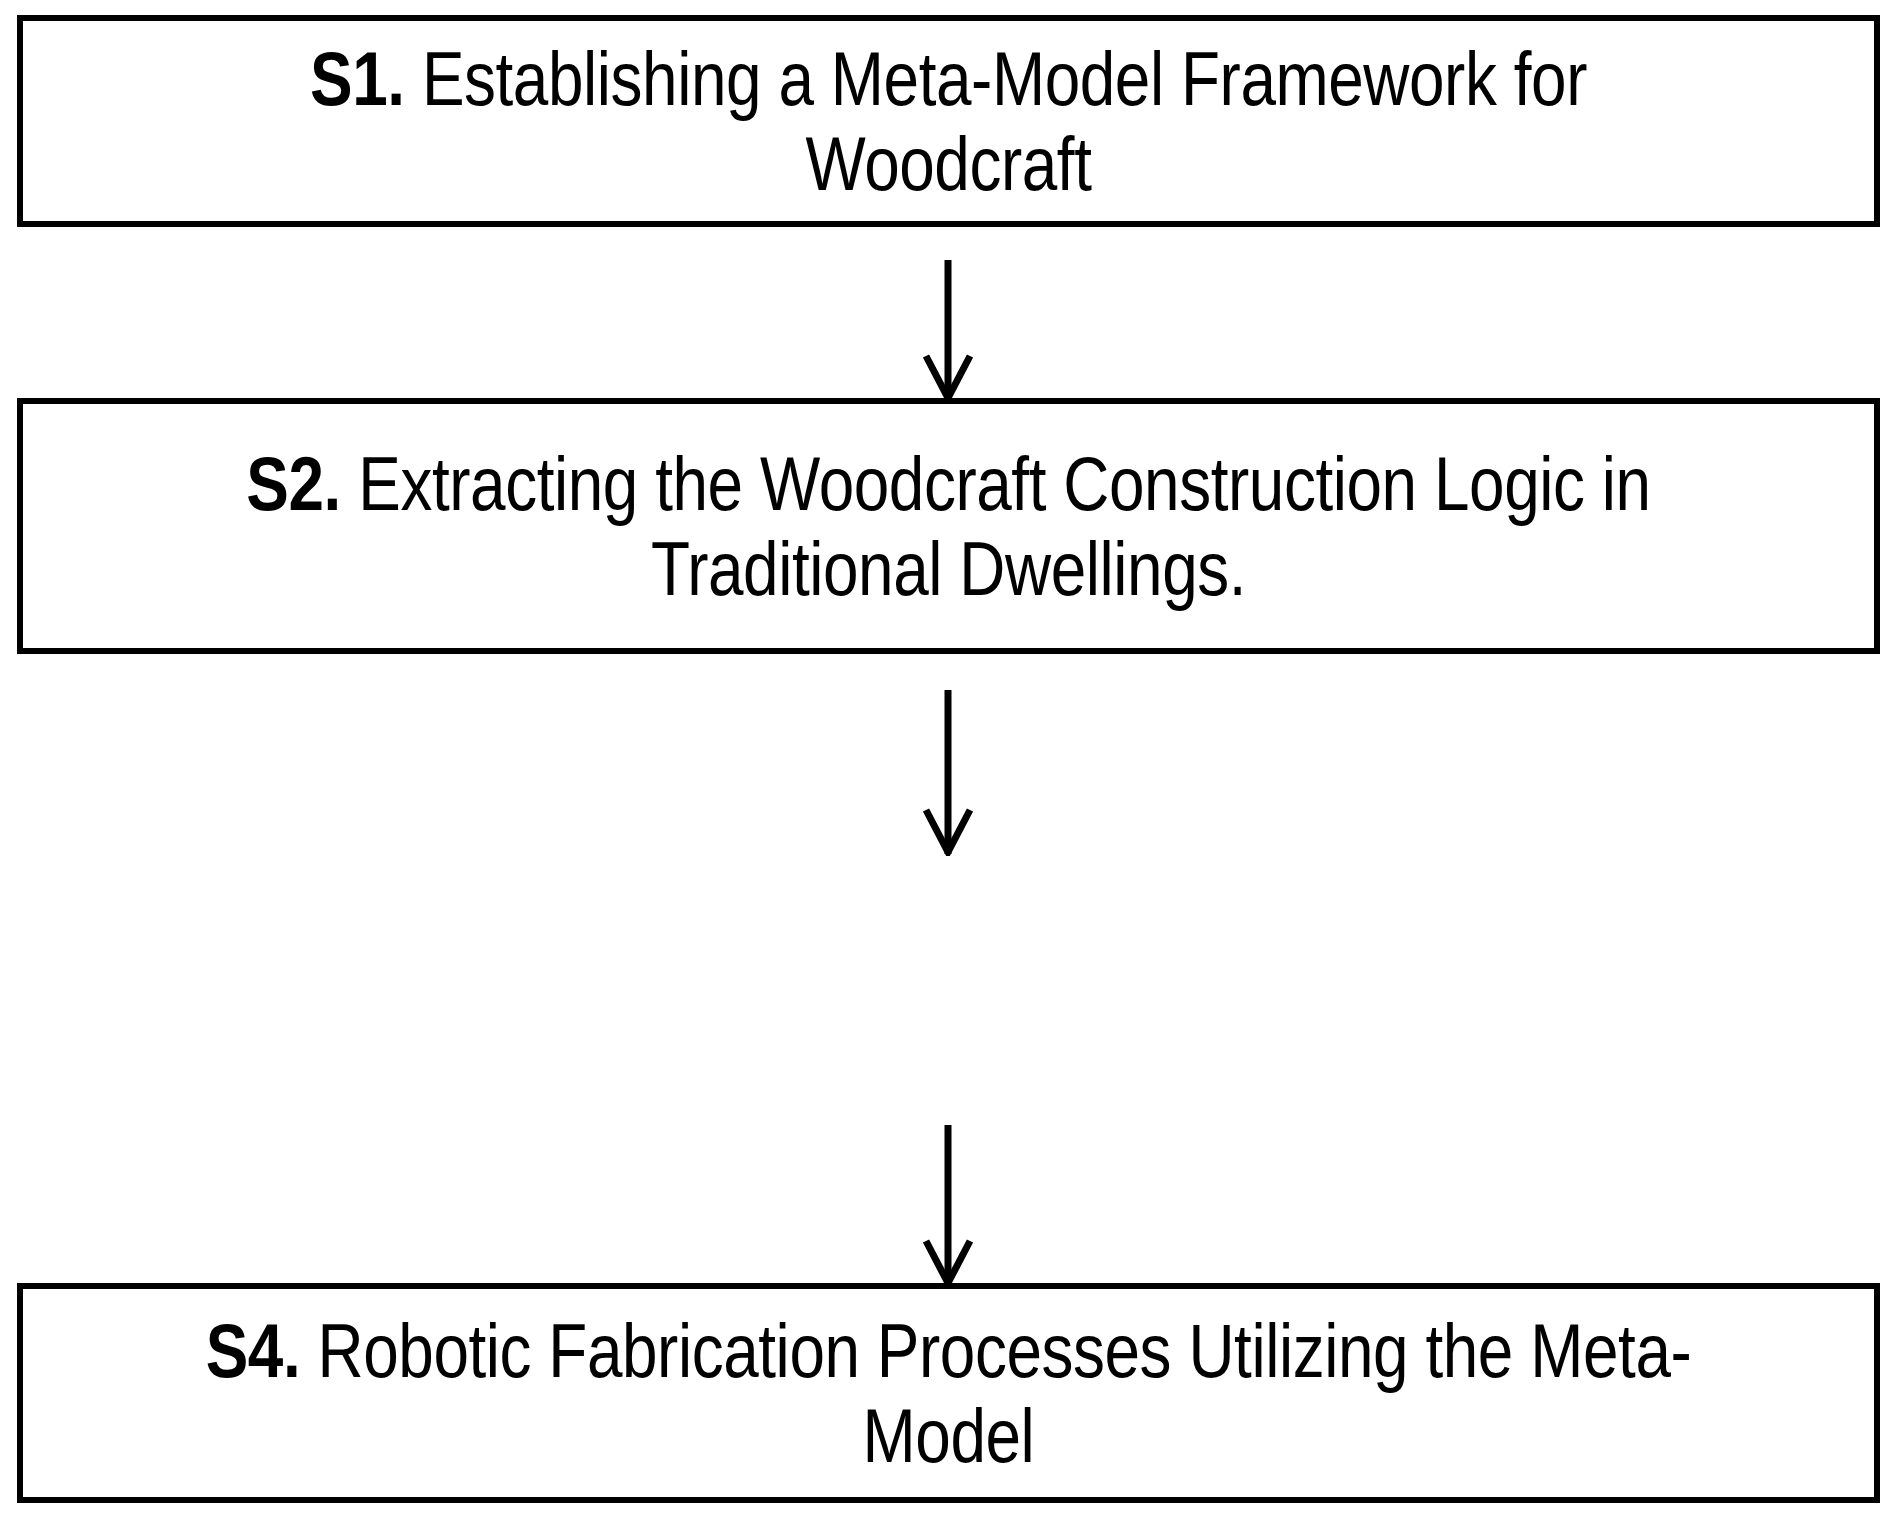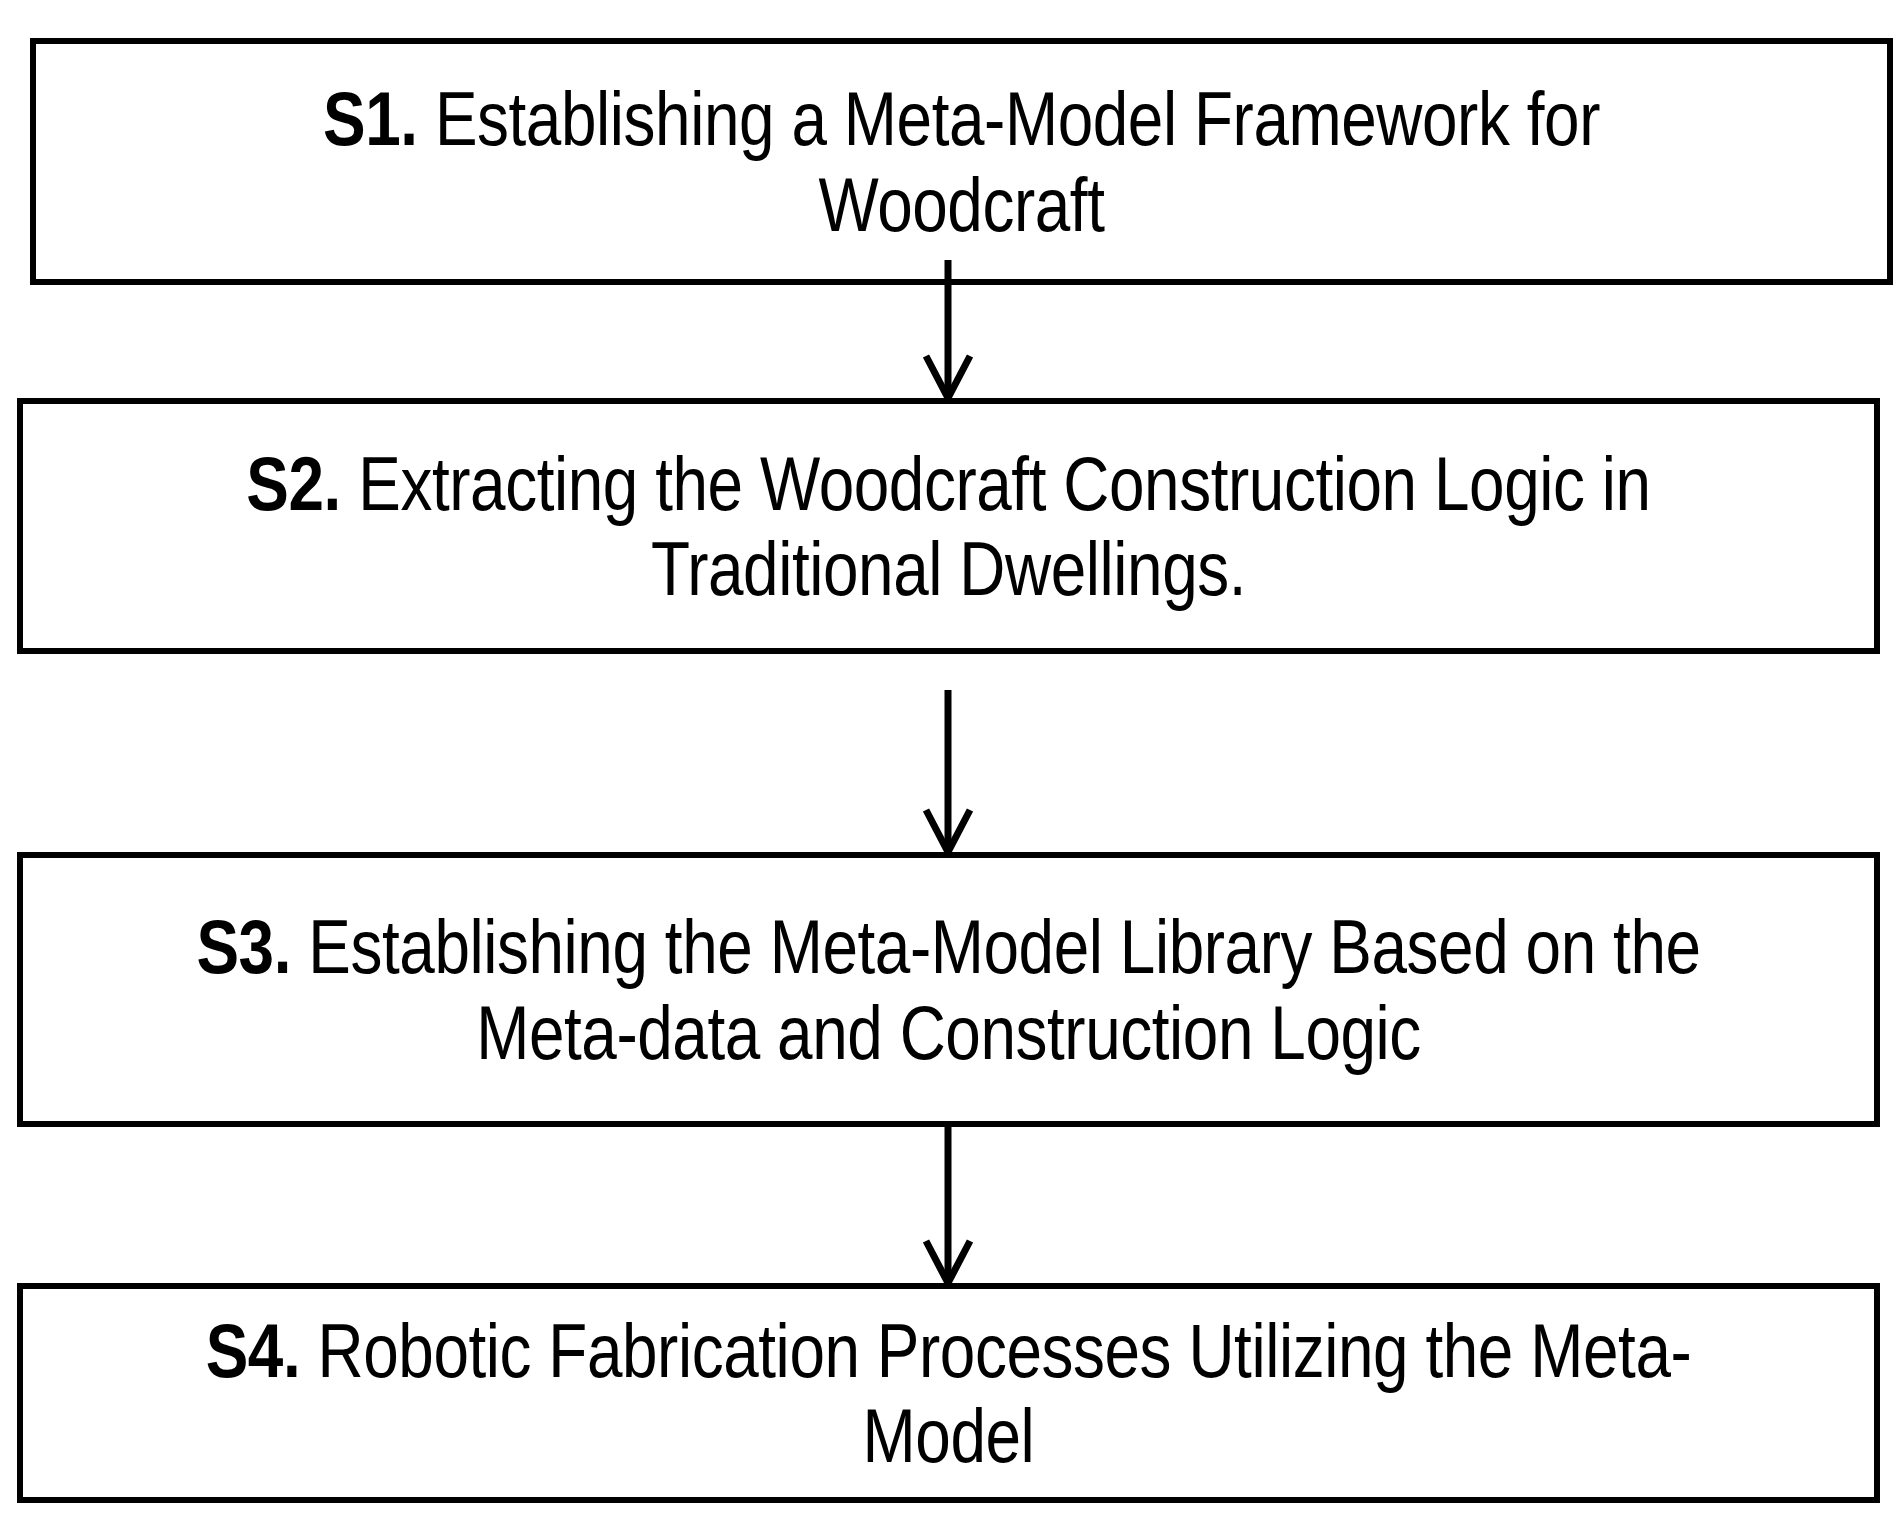--- a/index.html
+++ b/index.html
@@ -36,21 +36,21 @@
     letter-spacing: -0.5px;
     font-weight: 400;
     transform: scaleX(0.84);
     transform-origin: center center;
     white-space: normal;
   }
   .step-id {
     font-weight: 700;
   }
   
-  #box-s1 { left: 30px;  top: 15px;   width: 1863px; height: 247px; margin-top: 23px; }
+  #box-s1 { left: 17px;  top: 15px;   width: 1863px; height: 212px; }
   #box-s2 { left: 17px;  top: 398px;  width: 1863px; height: 256px; }
   #box-s3 { left: 17px;  top: 852px;  width: 1863px; height: 275px; }
   #box-s4 { left: 17px;  top: 1283px; width: 1863px; height: 220px; }
 
   
   .connector {
     position: absolute;
     left: 908px;
     width: 80px;
   }
@@ -79,23 +79,20 @@
     <span class="step-text"><span class="step-id">S2.</span> <span>Extracting the Woodcraft Construction Logic in Traditional Dwellings.</span></span>
   </div>
 
   <div class="connector" id="arrow-s2-s3">
     <svg viewBox="0 0 80 166" preserveAspectRatio="none" aria-hidden="true">
       <line x1="40" y1="0" x2="40" y2="164" stroke="#000000" stroke-width="7"></line>
       <polyline points="18,120 40,162 62,120" fill="none" stroke="#000000" stroke-width="7" stroke-linecap="butt" stroke-linejoin="miter"></polyline>
     </svg>
   </div>
 
-  <div class="step-box" id="box-s3">
-    <span class="step-text"><span class="step-id">S3.</span> <span>Establishing the Meta-Model Library Based on the Meta-data and Construction Logic</span></span>
-  </div>
 
   <div class="connector" id="arrow-s3-s4">
     <svg viewBox="0 0 80 162" preserveAspectRatio="none" aria-hidden="true">
       <line x1="40" y1="0" x2="40" y2="160" stroke="#000000" stroke-width="7"></line>
       <polyline points="18,116 40,158 62,116" fill="none" stroke="#000000" stroke-width="7" stroke-linecap="butt" stroke-linejoin="miter"></polyline>
     </svg>
   </div>
 
   <div class="step-box" id="box-s4">
     <span class="step-text"><span class="step-id">S4.</span> <span>Robotic Fabrication Processes Utilizing the Meta-Model</span></span>

